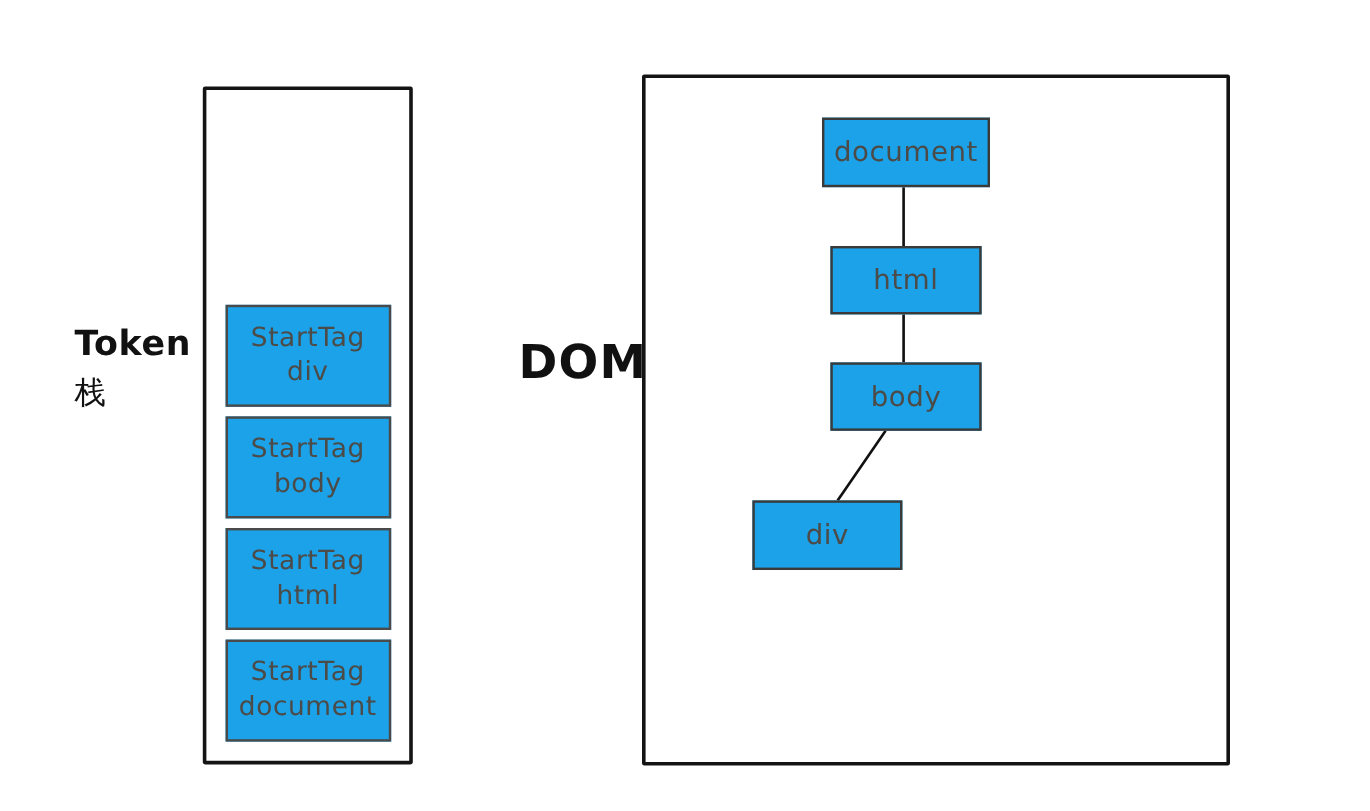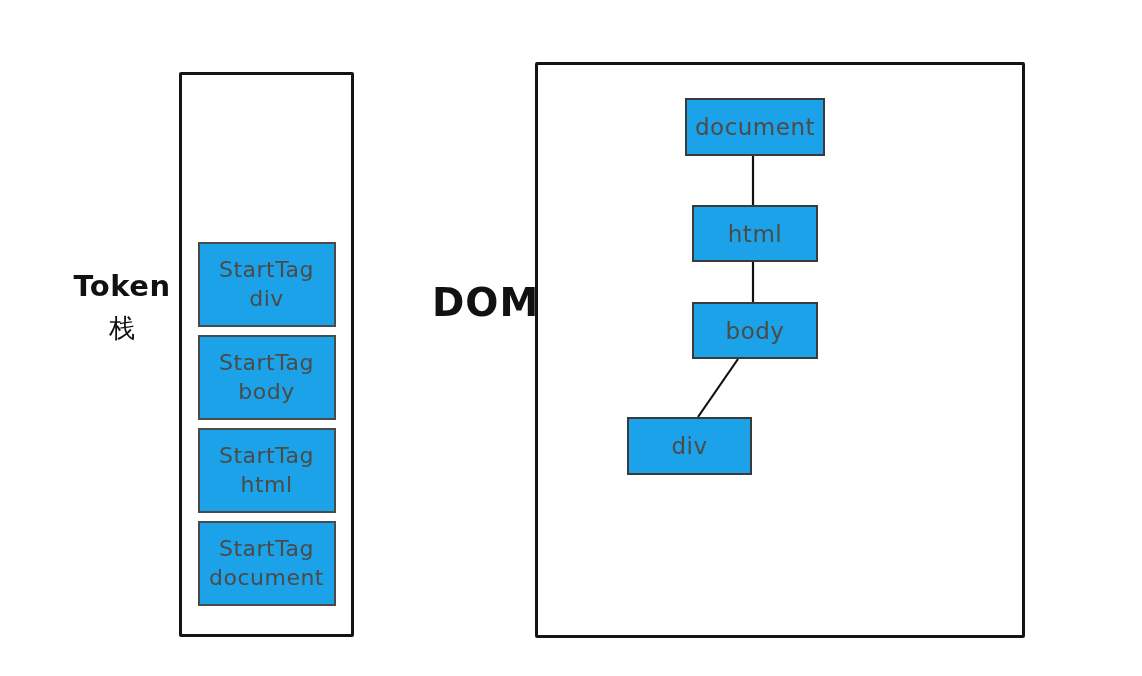--- a/index.html
+++ b/index.html
@@ -15,50 +15,49 @@
     background: #ffffff;
     overflow: hidden;
   }
 
   
   .stack-label {
     position: absolute;
     left: 62px;
     top: 272px;
     width: 120px;
-    text-align: center;
     color: #111111;
     line-height: 1.0;
   }
   .stack-label .line1 {
     font-size: 29px;
     font-weight: 600;
     letter-spacing: 0.5px;
   }
   .stack-label .line2 {
     font-size: 26px;
     font-weight: 500;
     margin-top: 14px;
   }
 
   .stack-container {
     position: absolute;
-    left: 179px;
+    left: 169px;
     top: 72px;
     width: 175px;
     height: 565px;
     box-sizing: border-box;
     border: 3px solid #141414;
     border-radius: 2px;
     display: flex;
     flex-direction: column;
     justify-content: flex-end;
     align-items: center;
     gap: 8px;
-    padding-bottom: 28px;
+    padding-bottom: 16px;
   }
 
   .stack-box {
     width: 138px;
     height: 85px;
     box-sizing: border-box;
     background: #1ba2e9;
     border: 2px solid #4a4a4a;
     display: flex;
     flex-direction: column;

